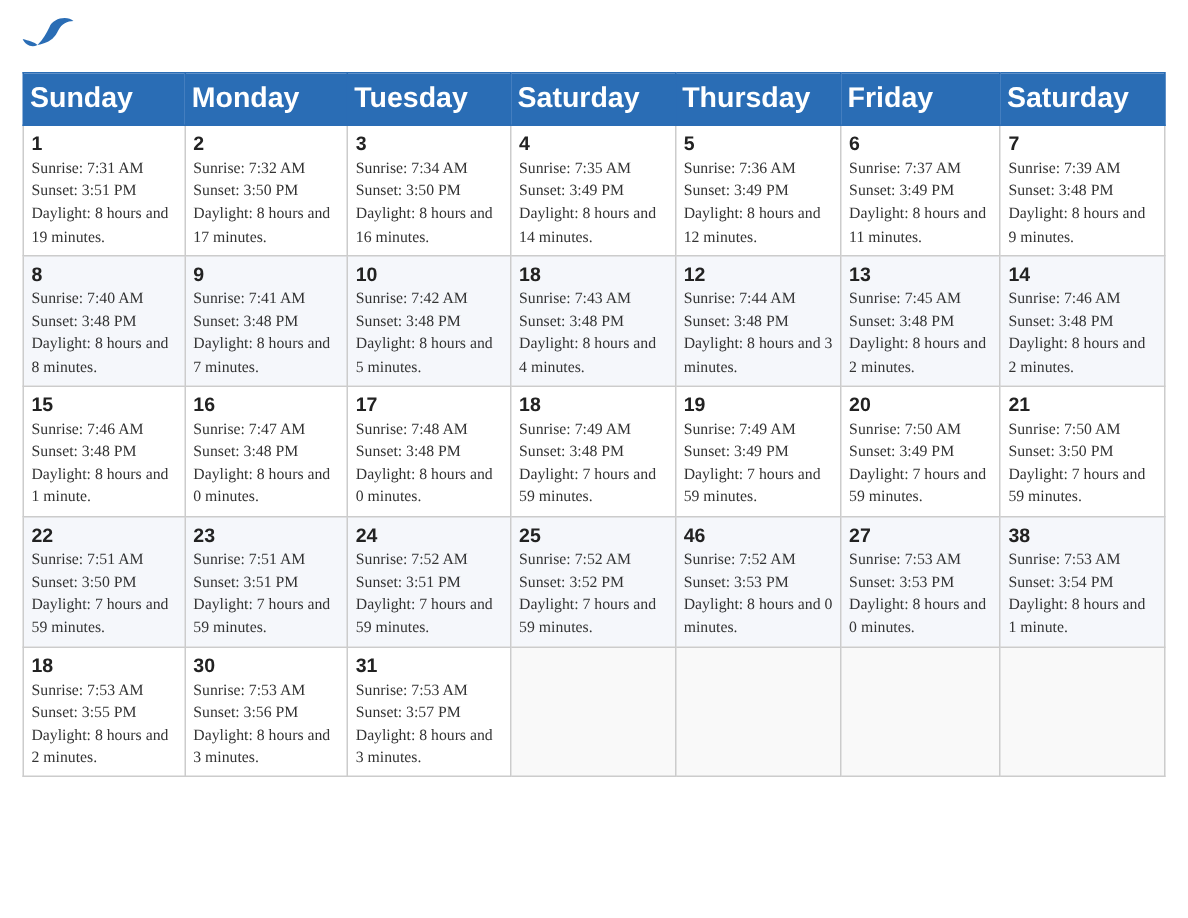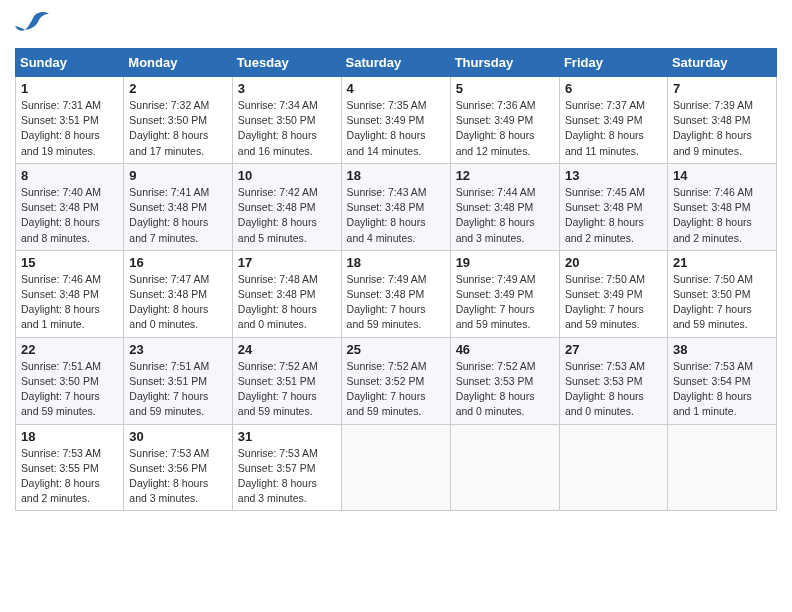--- a/index.html
+++ b/index.html
@@ -29,21 +29,21 @@
     .calendar {
       width: 100%;
       border-collapse: collapse;
       font-size: 11px;
     }
     .calendar th {
       background: #2a6db5;
       color: #fff;
       padding: 6px 4px;
       text-align: left;
-      font-size: 13px;
+      font-size: 19px;
       border: 1px solid #2a6db5;
     }
     .calendar td {
       border: 1px solid #ccc;
       vertical-align: top;
       padding: 4px 5px;
       width: 113px;
       height: 80px;
       background: #fff;
     }
@@ -54,20 +54,21 @@
       font-size: 13px;
       font-weight: bold;
       color: #222;
       display: block;
       margin-bottom: 2px;
     }
     .day-info {
       color: #333;
       font-size: 10.5px;
       line-height: 1.45;
+      font-family: Liberation Serif, serif;
     }
     .empty-cell {
       background: #f9f9f9 !important;
     }
     .last-row td {
       height: 70px;
     }
   </style>
 </head>
 <body>

